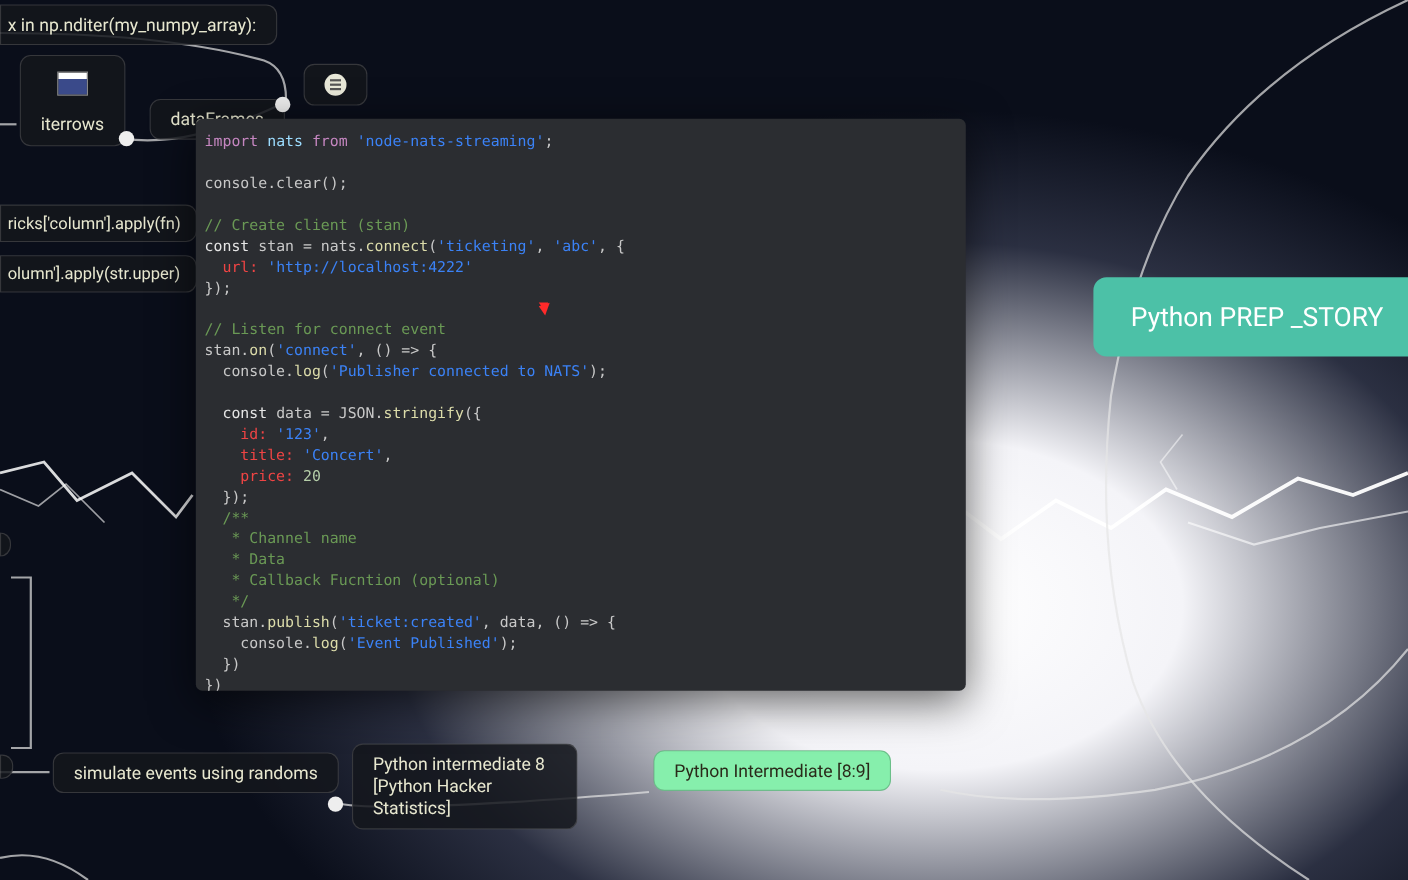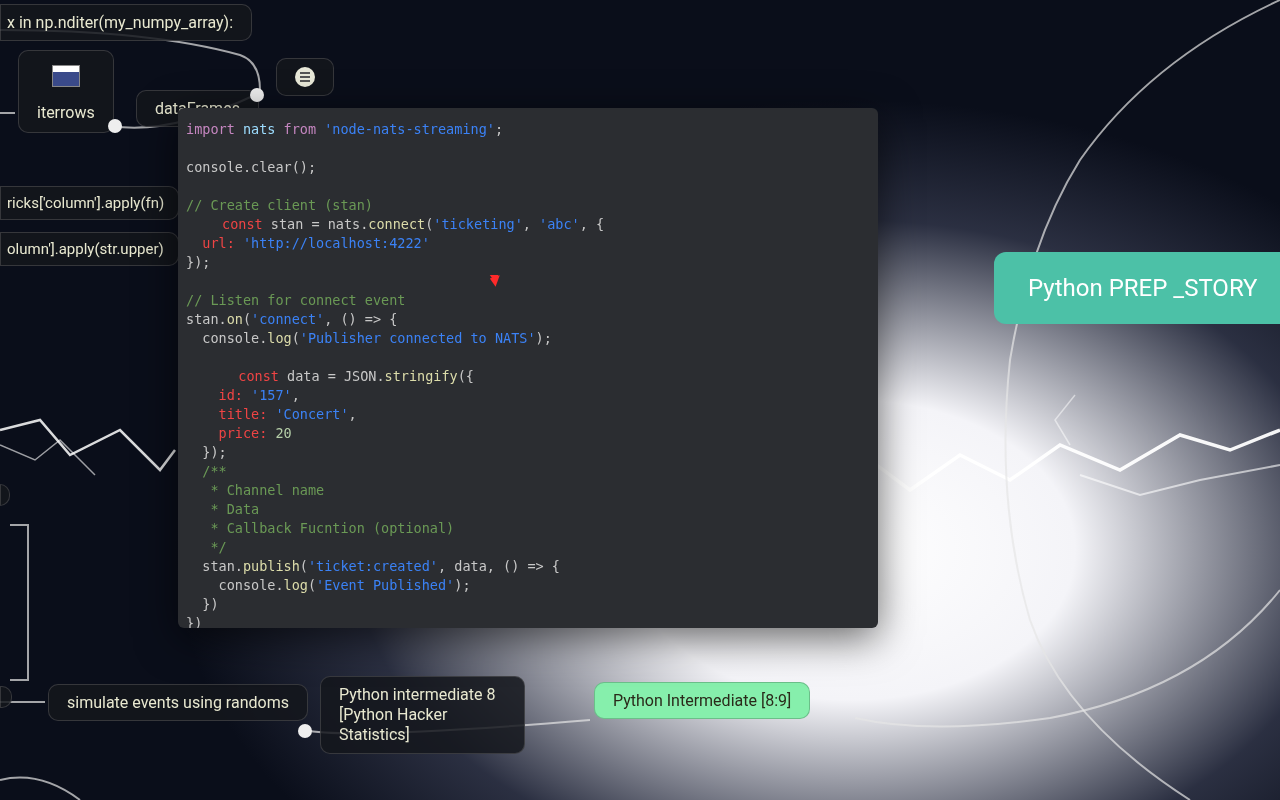--- a/index.html
+++ b/index.html
@@ -87,21 +87,21 @@
     padding: 12px 8px 12px 8px;
     font-family: "Consolas", "Monaco", monospace;
     font-size: 13.5px;
     line-height: 19px;
     color: #c8c8c8;
     z-index: 5;
     overflow: hidden;
   }
   .code-panel .line { white-space: pre; }
   .kw-import { color: #c586c0; }
-  .kw-const  { color: #ef4444; margin-left: 36px; }
+  .kw-const  { color: #e5e5e5; }
   .ident     { color: #9cdcfe; }
   .func      { color: #dcdcaa; }
   .str       { color: #3b82f6; }
   .comment   { color: #6a9955; }
   .punct     { color: #c8c8c8; }
   .prop      { color: #ef4444; }
   .num       { color: #b5cea8; }
 
   .cursor-arrow {
     position: absolute; left: 492px; top: 272px; z-index: 6;
@@ -205,21 +205,21 @@
 <div class="line comment">// Create client (stan)</div>
 <div class="line"><span class="kw-const">const</span><span> stan = nats.</span><span class="func">connect</span><span>(</span><span class="str">'ticketing'</span><span>, </span><span class="str">'abc'</span><span>, {</span></div>
 <div class="line"><span class="prop">  url: </span><span class="str">'http://localhost:4222'</span></div>
 <div class="line">});</div>
 <div class="line">&nbsp;</div>
 <div class="line comment">// Listen for connect event</div>
 <div class="line"><span>stan.</span><span class="func">on</span><span>(</span><span class="str">'connect'</span><span>, () =&gt; {</span></div>
 <div class="line"><span>  console.</span><span class="func">log</span><span>(</span><span class="str">'Publisher connected to NATS'</span><span>);</span></div>
 <div class="line">&nbsp;</div>
 <div class="line"><span class="kw-const">  const</span><span> data = JSON.</span><span class="func">stringify</span><span>({</span></div>
-<div class="line"><span class="prop">    id: </span><span class="str">'157'</span><span>,</span></div>
+<div class="line"><span class="prop">    id: </span><span class="str">'123'</span><span>,</span></div>
 <div class="line"><span class="prop">    title: </span><span class="str">'Concert'</span><span>,</span></div>
 <div class="line"><span class="prop">    price: </span><span class="num">20</span></div>
 <div class="line">  });</div>
 <div class="line comment">  /**</div>
 <div class="line comment">   * Channel name</div>
 <div class="line comment">   * Data</div>
 <div class="line comment">   * Callback Fucntion (optional)</div>
 <div class="line comment">   */</div>
 <div class="line"><span>  stan.</span><span class="func">publish</span><span>(</span><span class="str">'ticket:created'</span><span>, data, () =&gt; {</span></div>
 <div class="line"><span>    console.</span><span class="func">log</span><span>(</span><span class="str">'Event Published'</span><span>);</span></div>

